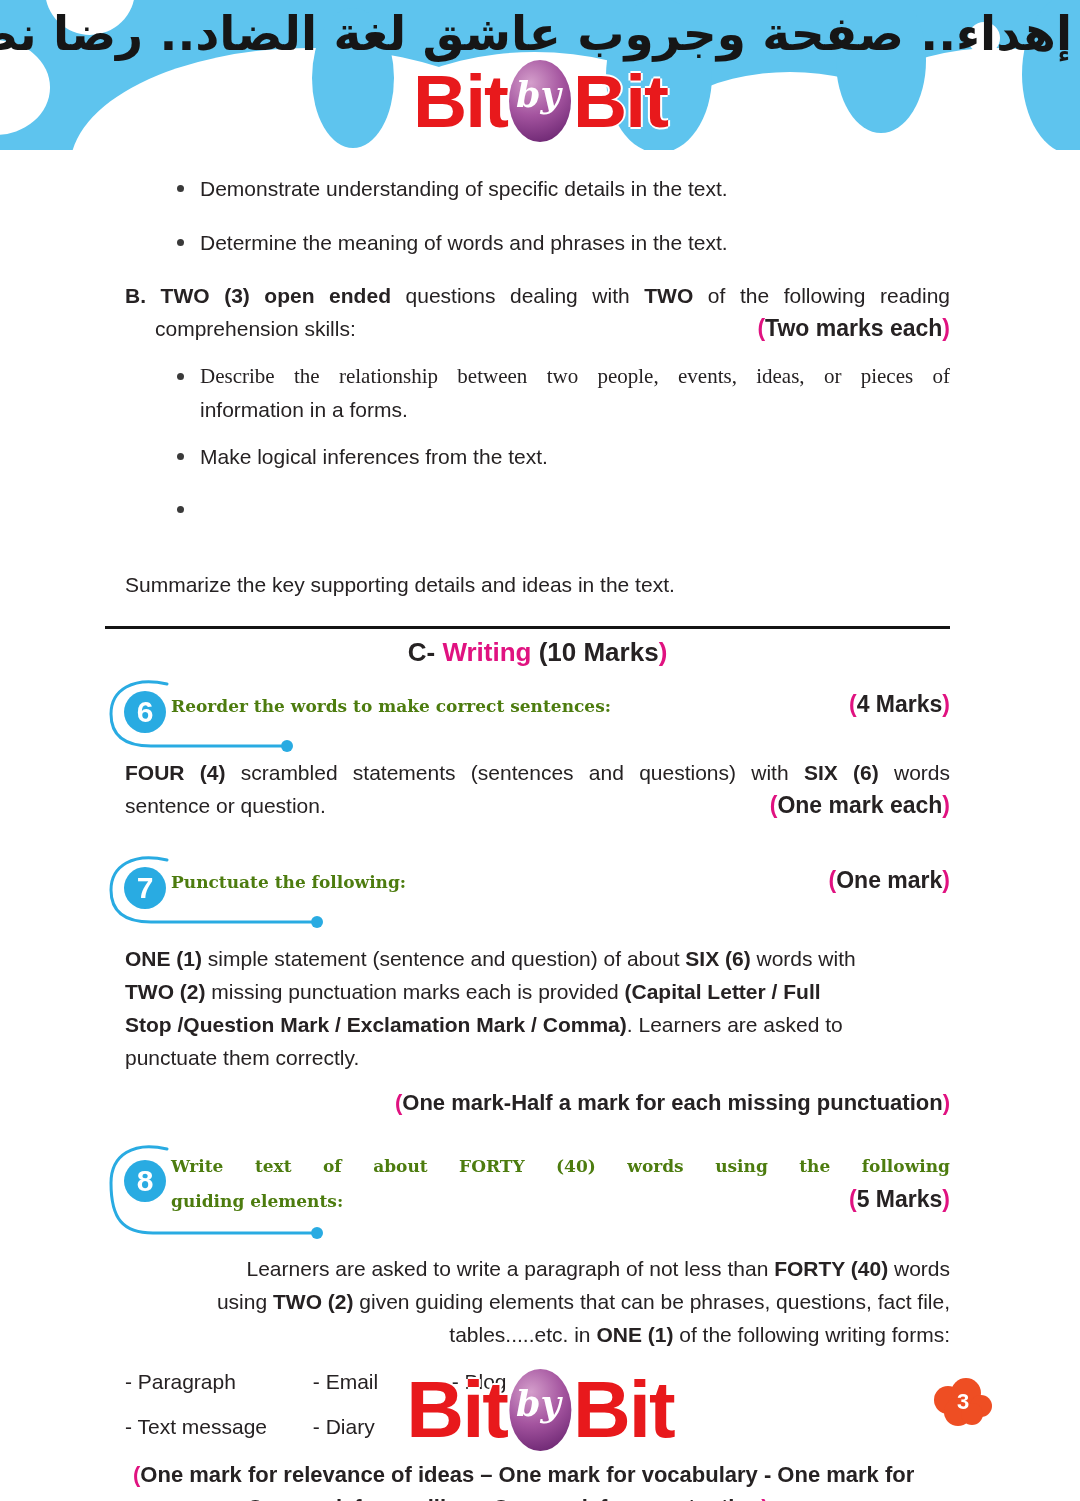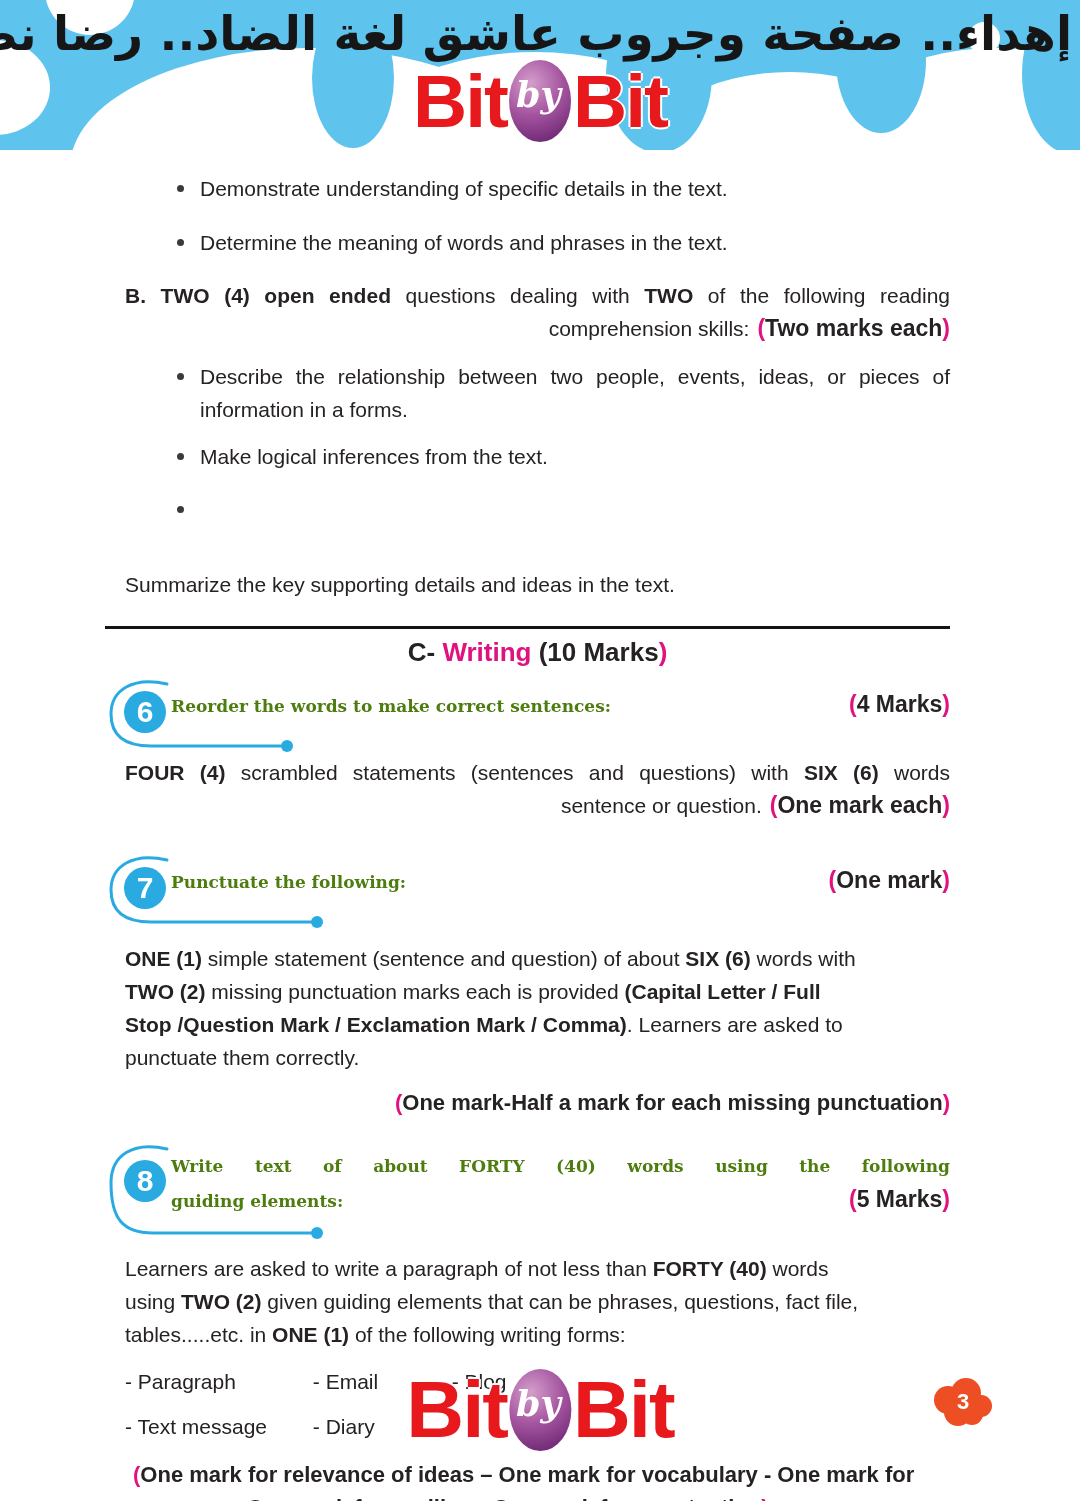--- a/index.html
+++ b/index.html
@@ -22,21 +22,21 @@
            box-shadow:0 0 0 2px #ffffff;flex:0 0 auto;}
   .logo-by-text{position:absolute;left:7px;top:14px;color:#ffffff;font-size:35px;
            font-style:italic;font-weight:bold;font-family:"DejaVu Serif",serif;}
   .footer-logo .logo-bit{font-size:80px;}
   
   .content{position:absolute;left:125px;top:150px;width:825px;font-size:21px;line-height:33px;}
   .b{font-weight:bold;}
   .pink{color:#e01280;}
   .line{white-space:nowrap;}
   .just{text-align:justify;text-align-last:justify;white-space:normal;}
-  .lrow{display:flex;justify-content:flex-end;align-items:baseline;white-space:nowrap;gap:8px;}
+  .lrow{display:flex;justify-content:space-between;align-items:baseline;white-space:nowrap;}
   .bullet{display:flex;}
   .bmark{flex:0 0 75px;}
   .bdot{display:block;width:7px;height:7px;border-radius:50%;background:#3a3a3a;
         margin:13px 0 0 52px;}
   .btext{flex:1;}
   .divider{border-top:3px solid #141414;margin:25px 0 0 -20px;}
   .cheading{margin-top:5px;text-align:center;font-size:26px;font-weight:bold;line-height:36px;}
   
   .qhead{position:relative;margin-top:18px;padding-left:46px;min-height:40px;}
   .qrow{display:flex;justify-content:space-between;align-items:baseline;}
@@ -94,33 +94,33 @@
       <span class="btext"><span class="line"><span>Demonstrate understanding of specific details in the text.</span></span></span>
     </div>
     <div class="bullet" style="margin-top:21px;">
       <span class="bmark">
           <span class="bdot"></span>
         </span>
       <span class="btext"><span class="line"><span>Determine the meaning of words and phrases in the text.</span></span></span>
     </div>
 
     <div style="margin-top:20px;">
-      <div class="line just"><span class="b">B. TWO (4) open ended</span><span> questions dealing with </span><span class="b">TWO</span><span> of the following reading</span></div>
+      <div class="line just"><span class="b">B. TWO (3) open ended</span><span> questions dealing with </span><span class="b">TWO</span><span> of the following reading</span></div>
       <div class="lrow">
         <span style="padding-left:30px;"><span>comprehension skills:</span></span>
         <span class="qmarks"><span class="b pink">(</span><span class="b">Two marks each</span><span class="b pink">)</span></span>
       </div>
     </div>
 
     <div class="bullet" style="margin-top:15px;">
       <span class="bmark">
           <span class="bdot"></span>
         </span>
       <span class="btext">
-        <span class="line just" style="display:block;"><span>Describe the relationship between two people, events, ideas, or pieces of</span></span>
+        <span class="line just" style="display:block;font-family:Liberation Serif, serif;"><span>Describe the relationship between two people, events, ideas, or pieces of</span></span>
         <span class="line" style="display:block;"><span>information in a forms.</span></span>
       </span>
     </div>
     <div class="bullet" style="margin-top:14px;">
       <span class="bmark">
           <span class="bdot"></span>
         </span>
       <span class="btext"><span class="line"><span>Make logical inferences from the text.</span></span></span>
     </div>
     <div class="bullet" style="margin-top:20px;flex-direction:column;">
@@ -180,21 +180,21 @@
         <circle cx="40" cy="38" r="21" fill="#29abe2"></circle>
         <circle cx="212" cy="90" r="6" fill="#29abe2"></circle>
         <text x="40" y="48" text-anchor="middle" fill="#ffffff" font-size="30" font-weight="bold" font-family="Liberation Sans, sans-serif">8</text>
       </svg>
       <div class="qtitle just" style="display:block;"><span>Write text of about FORTY (40) words using the following</span></div>
       <div class="qtitle2">
         <span class="qtitle"><span>guiding elements:</span></span>
         <span class="qmarks"><span class="b pink">(</span><span class="b">5 Marks</span><span class="b pink">)</span></span>
       </div>
     </div>
-    <div class="para" style="margin-top:34px;">
+    <div class="para" style="margin-top:34px;text-align:right;">
       <div class="line"><span>Learners are asked to write a paragraph of not less than </span><span class="b">FORTY (40)</span><span> words</span></div>
       <div class="line"><span>using </span><span class="b">TWO (2)</span><span> given guiding elements that can be phrases, questions, fact file,</span></div>
       <div class="line"><span>tables.....etc. in </span><span class="b">ONE (1)</span><span> of the following writing forms:</span></div>
     </div>
     <div class="forms-row">
       <span class="f1">- Paragraph</span>
       <span class="f2">- Email</span>
       <span>- Blog</span>
     </div>
     <div class="forms-row" style="margin-top:12px;">

